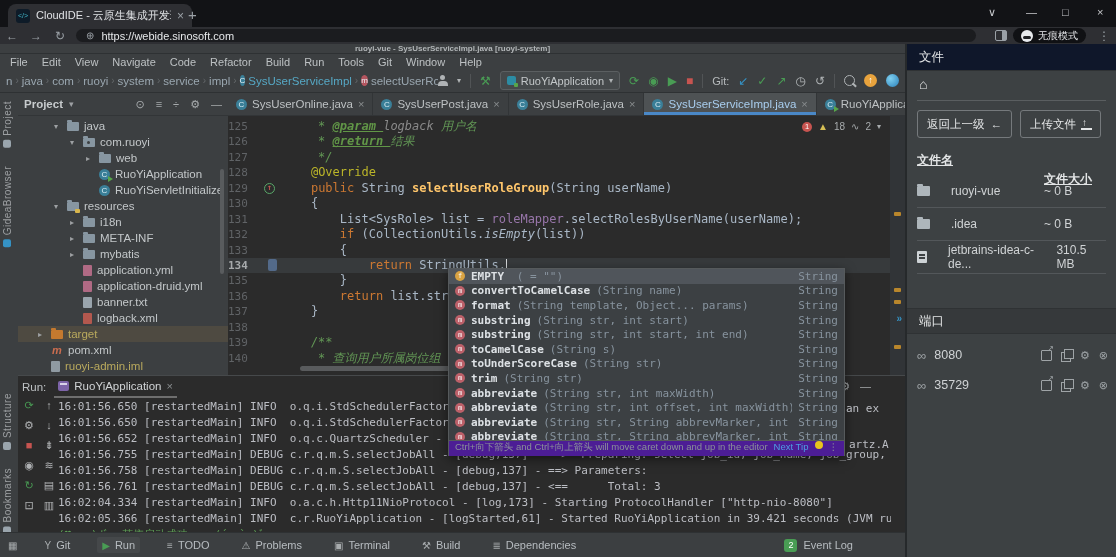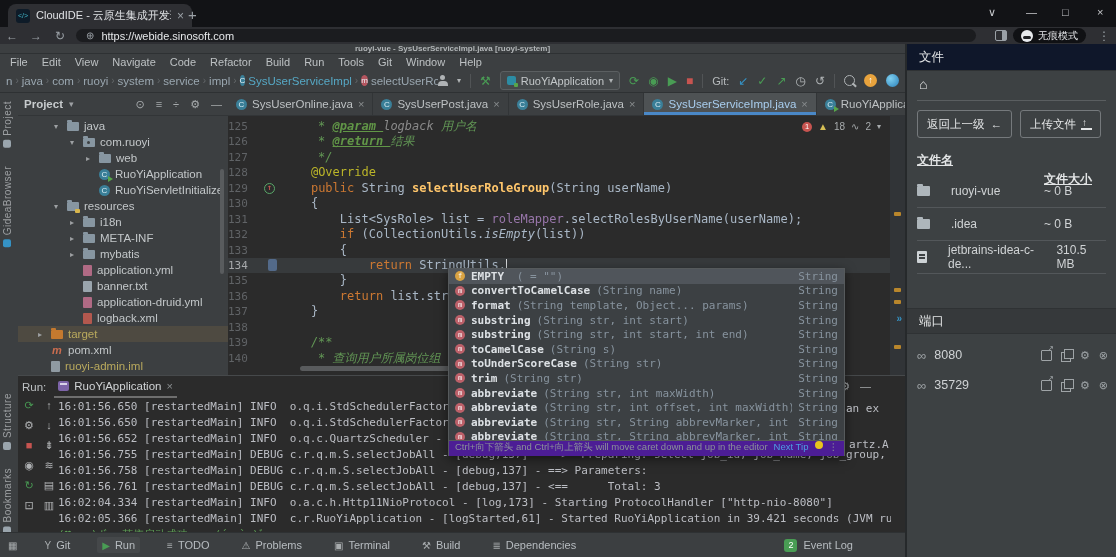--- a/index.html
+++ b/index.html
@@ -96,21 +96,21 @@
   #editor{left:228px;top:49px;width:677px;height:282px;background:#2b2b2b;overflow:hidden;}
   #tabsbar{height:22px;background:#3c3f41;display:flex;align-items:stretch;border-bottom:1px solid #323537;}
   .etab{display:flex;align-items:center;gap:5px;padding:0 8px;font-size:11.5px;color:#bdc1c3;border-right:1px solid #323537;}
   .etab .x{color:#8a8e90;font-size:11px;}
   .etab.active{background:#4e5254;color:#a8cdee;box-shadow:inset 0 -3px 0 #4a88c7;}
   #code{position:absolute;left:0;top:22px;width:677px;font-family:"DejaVu Sans Mono",monospace;font-size:12px;padding-top:4px;}
   .cl{height:15.45px;line-height:15.45px;display:flex;white-space:pre;}
   .cl .ln{width:24px;flex:none;text-align:left;color:#606366;font-size:11px;padding-right:4px;}
   .cl .gi{width:26px;flex:none;position:relative;}
   .cl.cur{background:#373a3c;}
-  .cl.cur .ln{color:#a7aaac;}
+  .cl.cur .ln{color:#a7aaac;font-weight:bold;}
   .curmark{position:absolute;left:12px;top:1.5px;width:9px;height:12px;background:#536a8a;border-radius:2px;}
   .ovr{position:absolute;left:8px;top:2px;width:9px;height:9px;border:1.5px solid #59a869;border-radius:50%;color:#c75450;font-size:8px;line-height:8px;text-align:center;font-weight:bold;}
   .sd{color:#a9b7c6;} .sk{color:#cc7832;} .sa{color:#bbb529;}
   .sc{color:#629755;font-style:italic;}
   .st{color:#619647;font-style:italic;text-decoration:underline;font-weight:bold;}
   .sp{color:#8a8a8a;font-style:italic;}
   .sf{color:#9876aa;} .si{color:#a9b7c6;font-style:italic;} .sm{color:#ffc66b;font-weight:bold;}
   .caret{display:inline-block;width:1.5px;height:12px;background:#d4d7d9;vertical-align:-2px;}
   #inspect{right:24px;top:28px;display:flex;align-items:center;gap:6px;font-size:10px;color:#a7abad;}
   #inspect .err{width:10px;height:10px;border-radius:50%;background:#c75450;color:#fff;font-size:7.5px;line-height:10px;text-align:center;}
@@ -375,27 +375,27 @@
             <span class="fold"></span>
             <span class="tlabel">mybatis</span>
           </div>
           <div class="trow" style="padding-left: 52px;">
             <span class="chev"></span>
             <span class="ficon yml"></span>
             <span class="tlabel">application.yml</span>
           </div>
           <div class="trow" style="padding-left: 52px;">
             <span class="chev"></span>
+            <span class="ficon yml"></span>
+            <span class="tlabel">application-druid.yml</span>
+          </div>
+          <div class="trow" style="padding-left: 52px;">
+            <span class="chev"></span>
             <span class="ficon"></span>
             <span class="tlabel">banner.txt</span>
-          </div>
-          <div class="trow" style="padding-left: 52px;">
-            <span class="chev"></span>
-            <span class="ficon yml"></span>
-            <span class="tlabel">application-druid.yml</span>
           </div>
           <div class="trow" style="padding-left: 52px;">
             <span class="chev"></span>
             <span class="ficon xml"></span>
             <span class="tlabel">logback.xml</span>
           </div>
           <div class="trow tsel" style="padding-left: 20px;">
             <span class="chev">▸</span>
             <span class="fold ex"></span>
             <span class="tlabel excluded">target</span>

